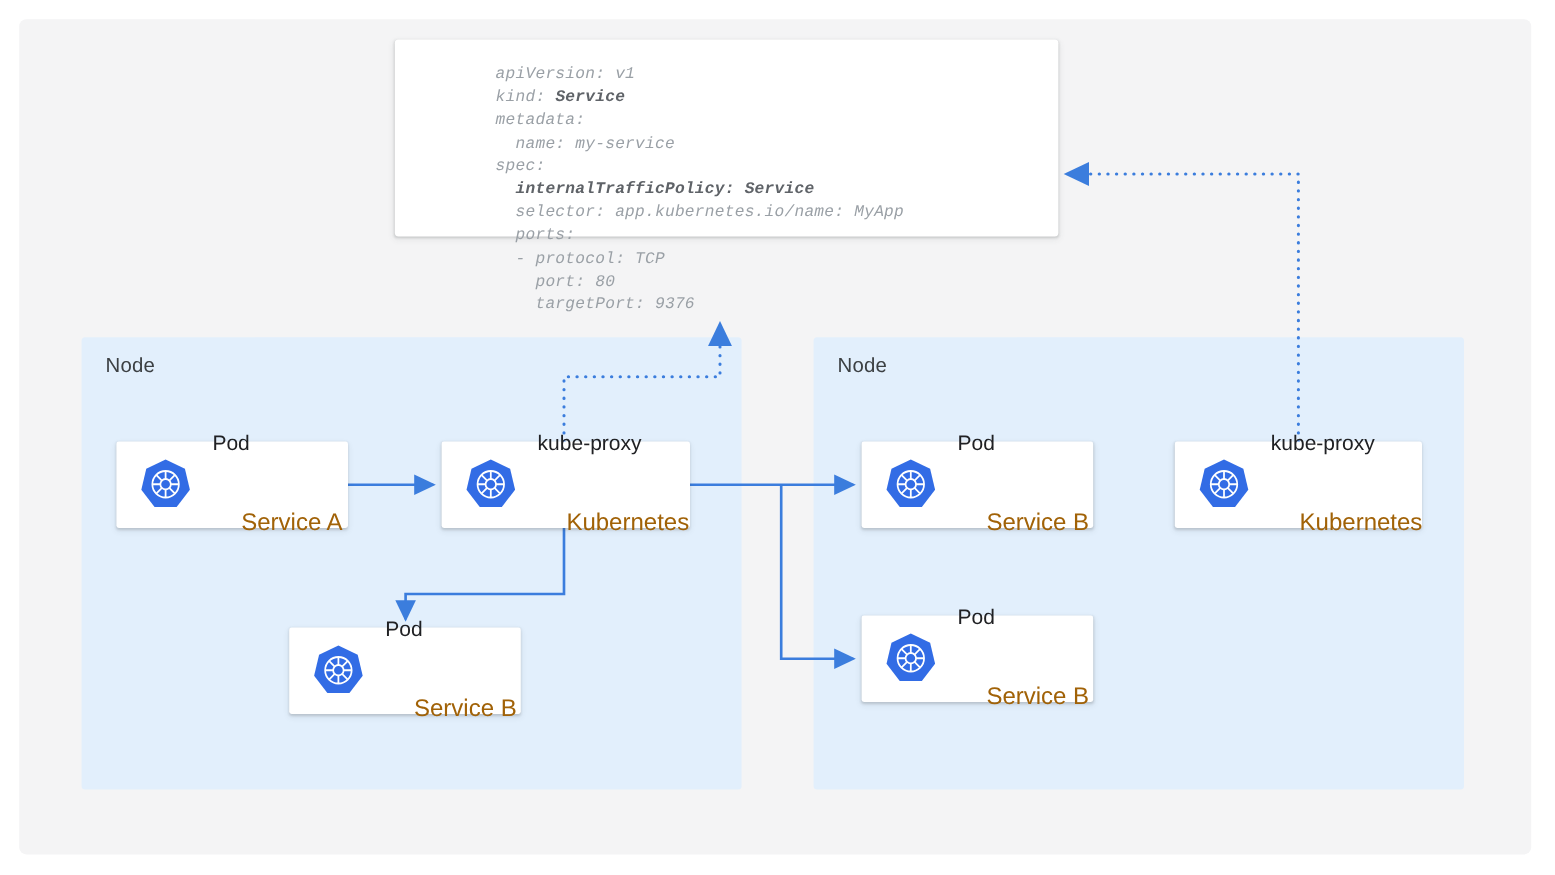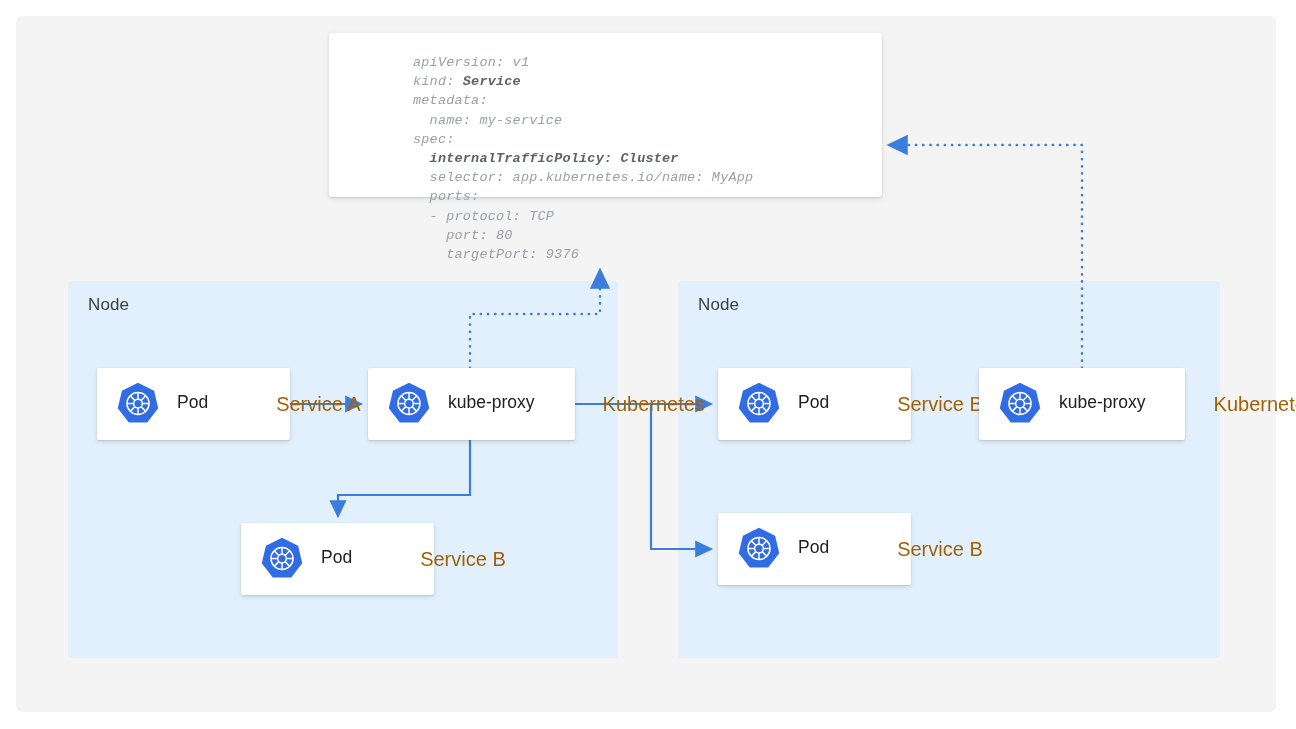--- a/index.html
+++ b/index.html
@@ -63,21 +63,21 @@
   }
   .card .k8s-logo {
     width: 46px;
     height: 46px;
     flex: 0 0 46px;
     margin-left: 18px;
   }
   .card .card-text {
     margin-left: 16px;
     display: flex;
-    flex-direction: row;
+    flex-direction: column;
     justify-content: center;
     line-height: 1.22;
     gap: 44px;
   }
   .card .card-title {
     font-size: 17.5px;
     color: #202124;
     white-space: nowrap;
   }
   .card .card-sub {
@@ -172,21 +172,21 @@
 
     <path d="M1082,368 L1082,145 L889,145" stroke="#3b7ddd" stroke-width="2.6" fill="none" stroke-linecap="round" stroke-dasharray="0.2 7" marker-end="url(#arrow-dotted)"></path>
   </svg>
 
   <div id="yaml-card">
     <pre id="yaml-code">apiVersion: v1
 kind: <b>Service</b>
 metadata:
   name: my-service
 spec:
-  <b>internalTrafficPolicy: Cluster</b>
+  <b>internalTrafficPolicy: Service</b>
   selector: app.kubernetes.io/name: MyApp
   ports:
   - protocol: TCP
     port: 80
     targetPort: 9376</pre>
   </div>
 
   <div class="card" id="card-pod-a">
     <span class="k8s-logo">
       <svg viewBox="0 0 100 100" width="46" height="46" xmlns="http://www.w3.org/2000/svg">

